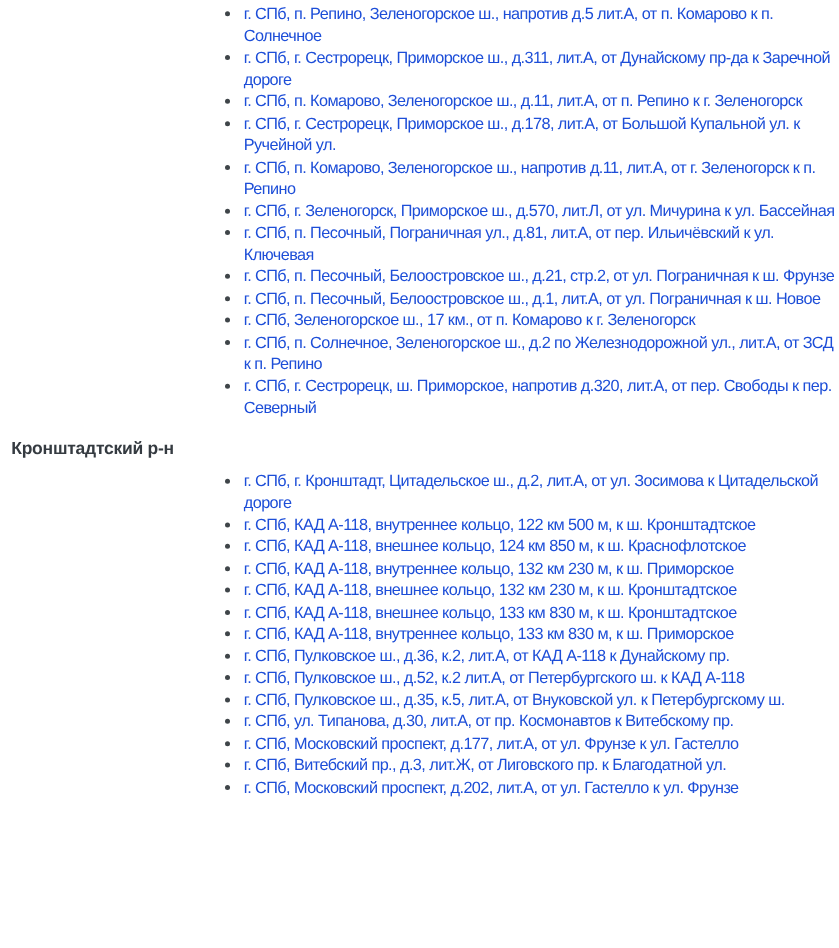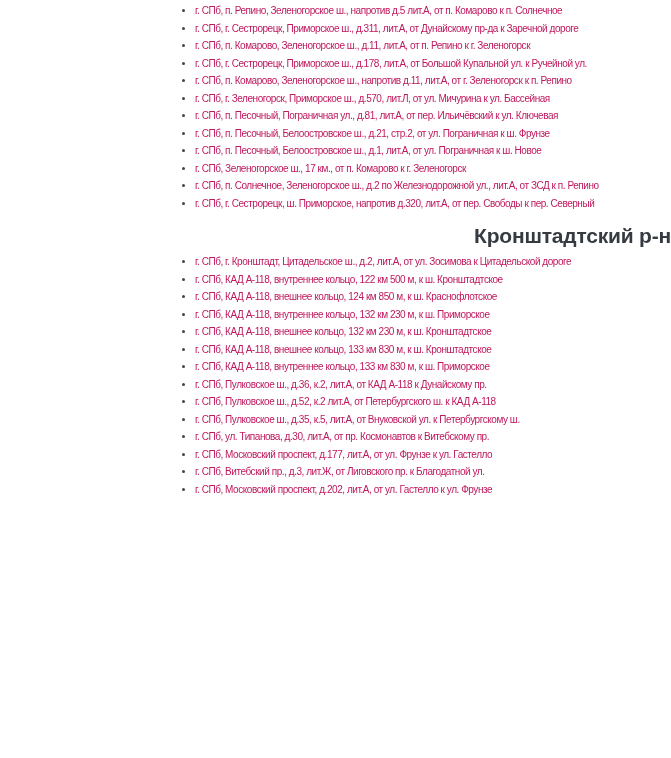--- a/index.html
+++ b/index.html
@@ -12,36 +12,35 @@
     width: 671px;
     height: 758px;
     overflow: hidden;
     background: #ffffff;
     font-family: "Liberation Sans", "DejaVu Sans", sans-serif;
   }
   .content {
     padding-top: 2px;
   }
   .section-title {
-    font-size: 21px;
+    font-size: 14px;
     line-height: 19px;
     font-weight: bold;
     color: #353b41;
     margin: 14px 0 8px 9px;
     letter-spacing: -0.2px;
-    text-align: right;
   }
   ul.address-list {
     margin: 0 2px 0 179px;
     padding: 0 0 0 16px;
     list-style: disc outside;
-    font-size: 10px;
+    font-size: 13px;
     line-height: 17.5px;
     letter-spacing: -0.45px;
-    color: #be185d;
+    color: #1d4ed8;
   }
   ul.address-list li {
     margin: 0;
     padding: 0;
   }
   ul.address-list li::marker {
     color: #3f4549;
   }
 </style>
 </head>

